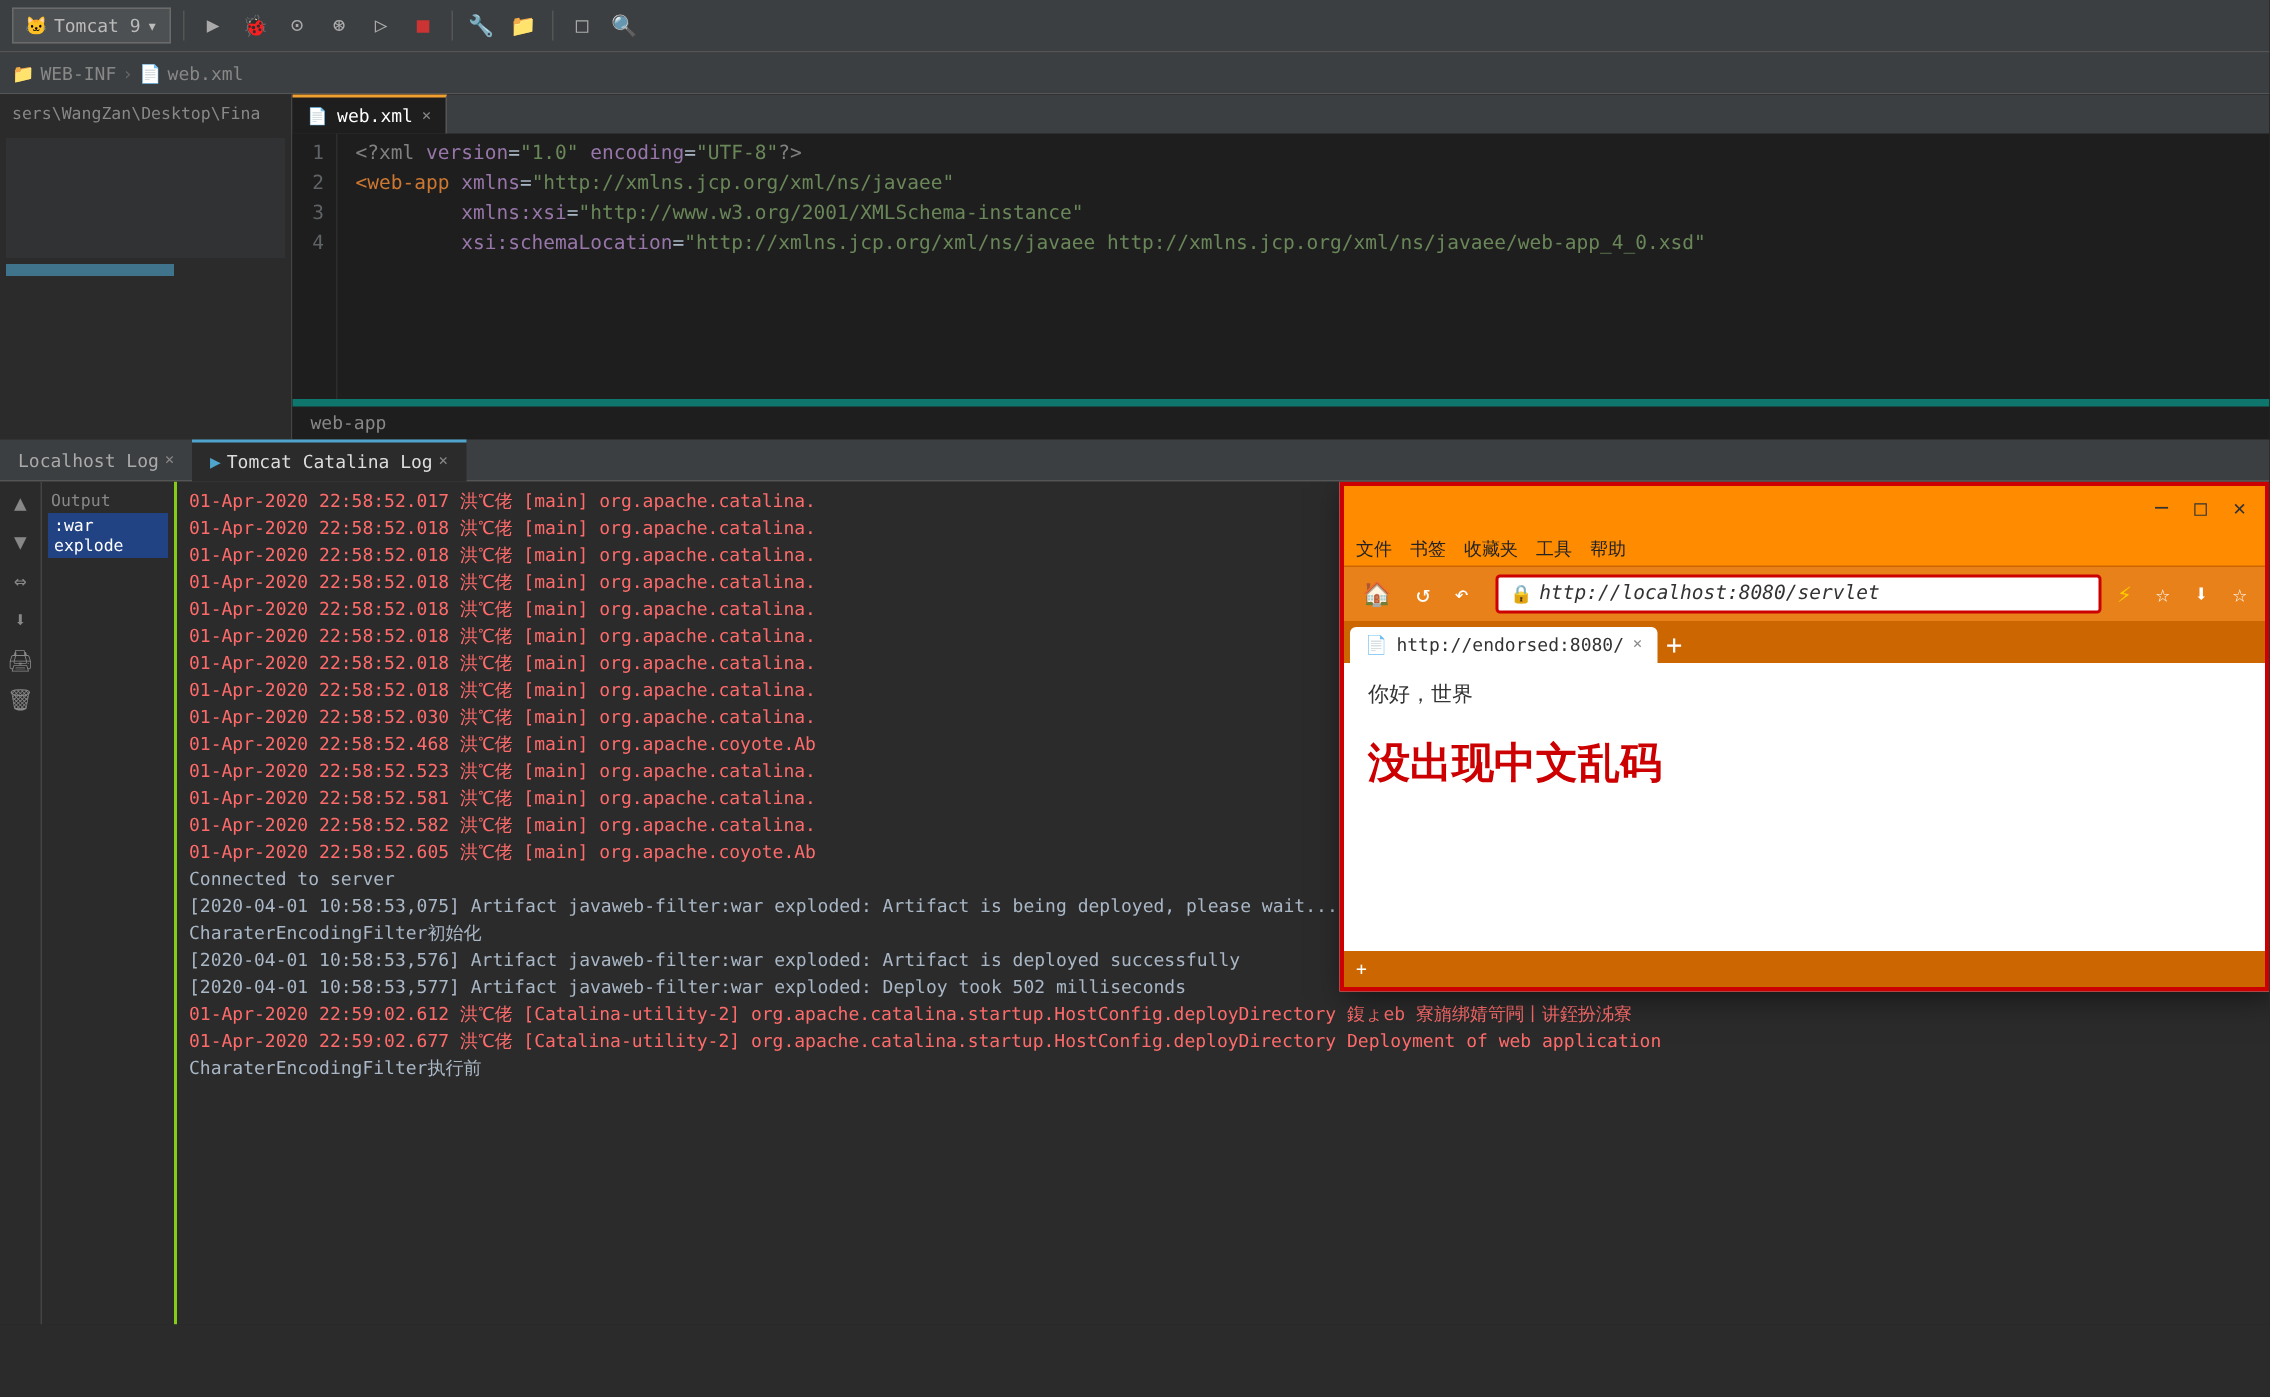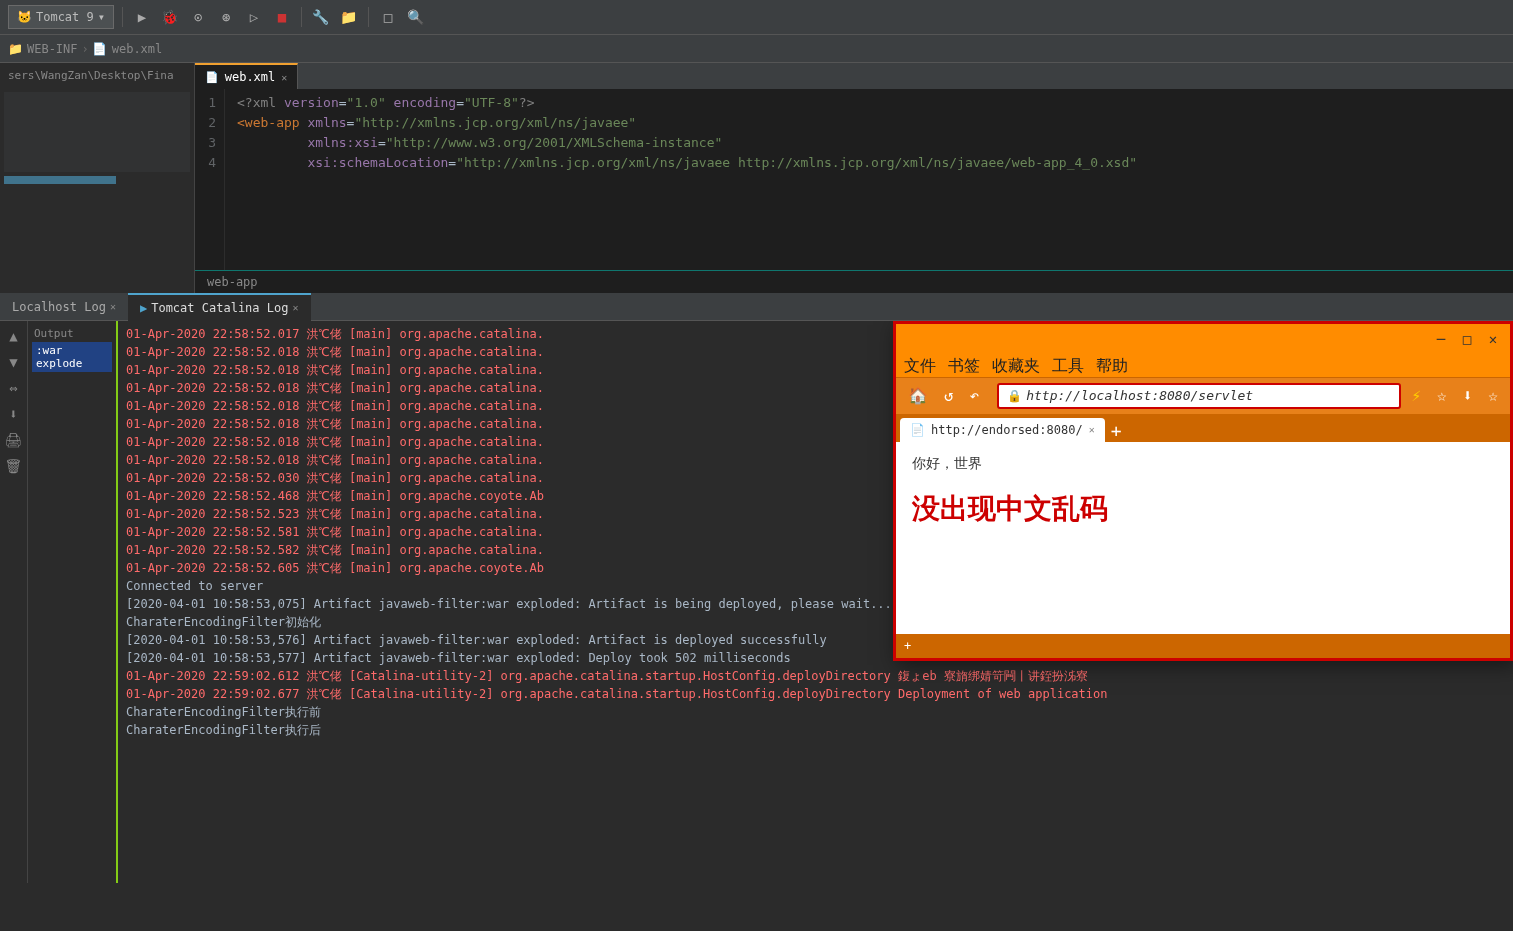--- a/index.html
+++ b/index.html
@@ -138,21 +138,21 @@
     .code-line { height: 20px; white-space: nowrap; }
     .kw { color: #cc7832; }
     .attr { color: #9876aa; }
     .str { color: #6a8759; }
     .xml-decl { color: #808080; }
     .breadcrumb-code {
       background: #1e1e1e;
       padding: 4px 12px;
       font-size: 12px;
       color: #888;
-      border-top: 1px solid #0f766e;
+      border-top: 5px solid #0f766e;
     }
 
     
     .bottom-panel {
       height: 590px;
       background: #2b2b2b;
       display: flex;
       flex-direction: column;
     }
     .bottom-tabs {
@@ -279,21 +279,21 @@
       display: flex;
       align-items: center;
       justify-content: center;
     }
     .browser-menu-bar {
       background: #ff8c00;
       height: 24px;
       display: flex;
       align-items: center;
       padding: 0 8px;
-      font-size: 16px;
+      font-size: 12px;
       color: #222;
       gap: 12px;
       border-bottom: 1px solid #cc6600;
     }
     .browser-menu-item { cursor: pointer; }
     .browser-nav-bar {
       background: #e8811a;
       height: 36px;
       display: flex;
       align-items: center;
@@ -511,21 +511,20 @@
         <div class="log-line log-red">01-Apr-2020 22:58:52.582 洪℃佬 [main] org.apache.catalina.<span style="float:right;color:#a9b7c6;font-size:11px;">he Tomcat/9</span></div>
         <div class="log-line log-red">01-Apr-2020 22:58:52.605 洪℃佬 [main] org.apache.coyote.Ab</div>
         <div class="log-line log-white">Connected to server</div>
         <div class="log-line log-white">[2020-04-01 10:58:53,075] Artifact javaweb-filter:war exploded: Artifact is being deployed, please wait...</div>
         <div class="log-line log-white">CharaterEncodingFilter初始化</div>
         <div class="log-line log-white">[2020-04-01 10:58:53,576] Artifact javaweb-filter:war exploded: Artifact is deployed successfully</div>
         <div class="log-line log-white">[2020-04-01 10:58:53,577] Artifact javaweb-filter:war exploded: Deploy took 502 milliseconds</div>
         <div class="log-line log-red">01-Apr-2020 22:59:02.612 洪℃佬 [Catalina-utility-2] org.apache.catalina.startup.HostConfig.deployDirectory 鍑ょeb 寮旓绑婧笴闁丨讲銍扮泲寮</div>
         <div class="log-line log-red">01-Apr-2020 22:59:02.677 洪℃佬 [Catalina-utility-2] org.apache.catalina.startup.HostConfig.deployDirectory Deployment of web application</div>
         <div class="log-line log-white">CharaterEncodingFilter执行前</div>
-        <div class="log-line log-white">CharaterEncodingFilter执行后</div>
 
         <div class="browser-overlay" style="top:0; right:0;">
 
           <div class="browser-titlebar">
             <div class="browser-title-btn">─</div>
             <div class="browser-title-btn">□</div>
             <div class="browser-title-btn">✕</div>
           </div>
 
           <div class="browser-menu-bar">

